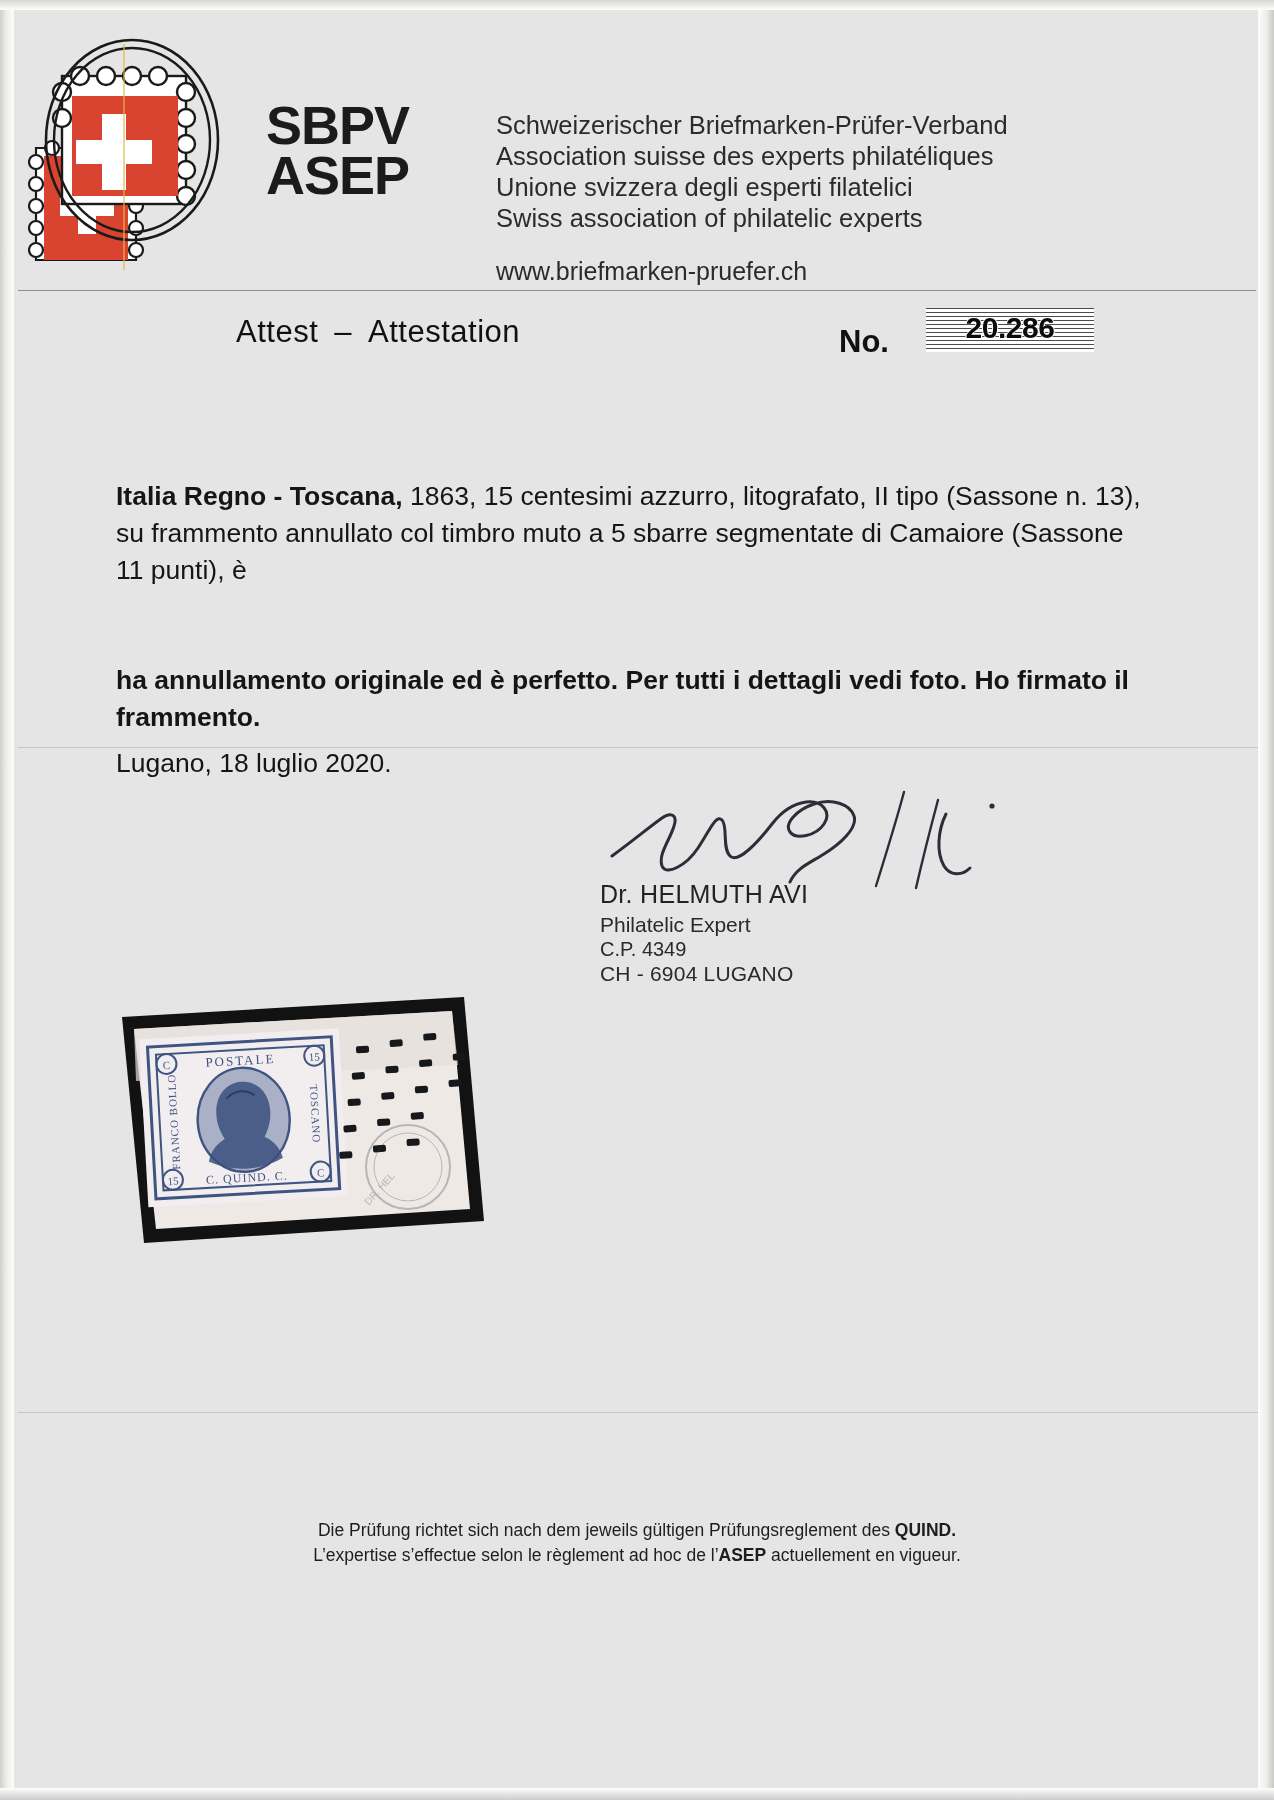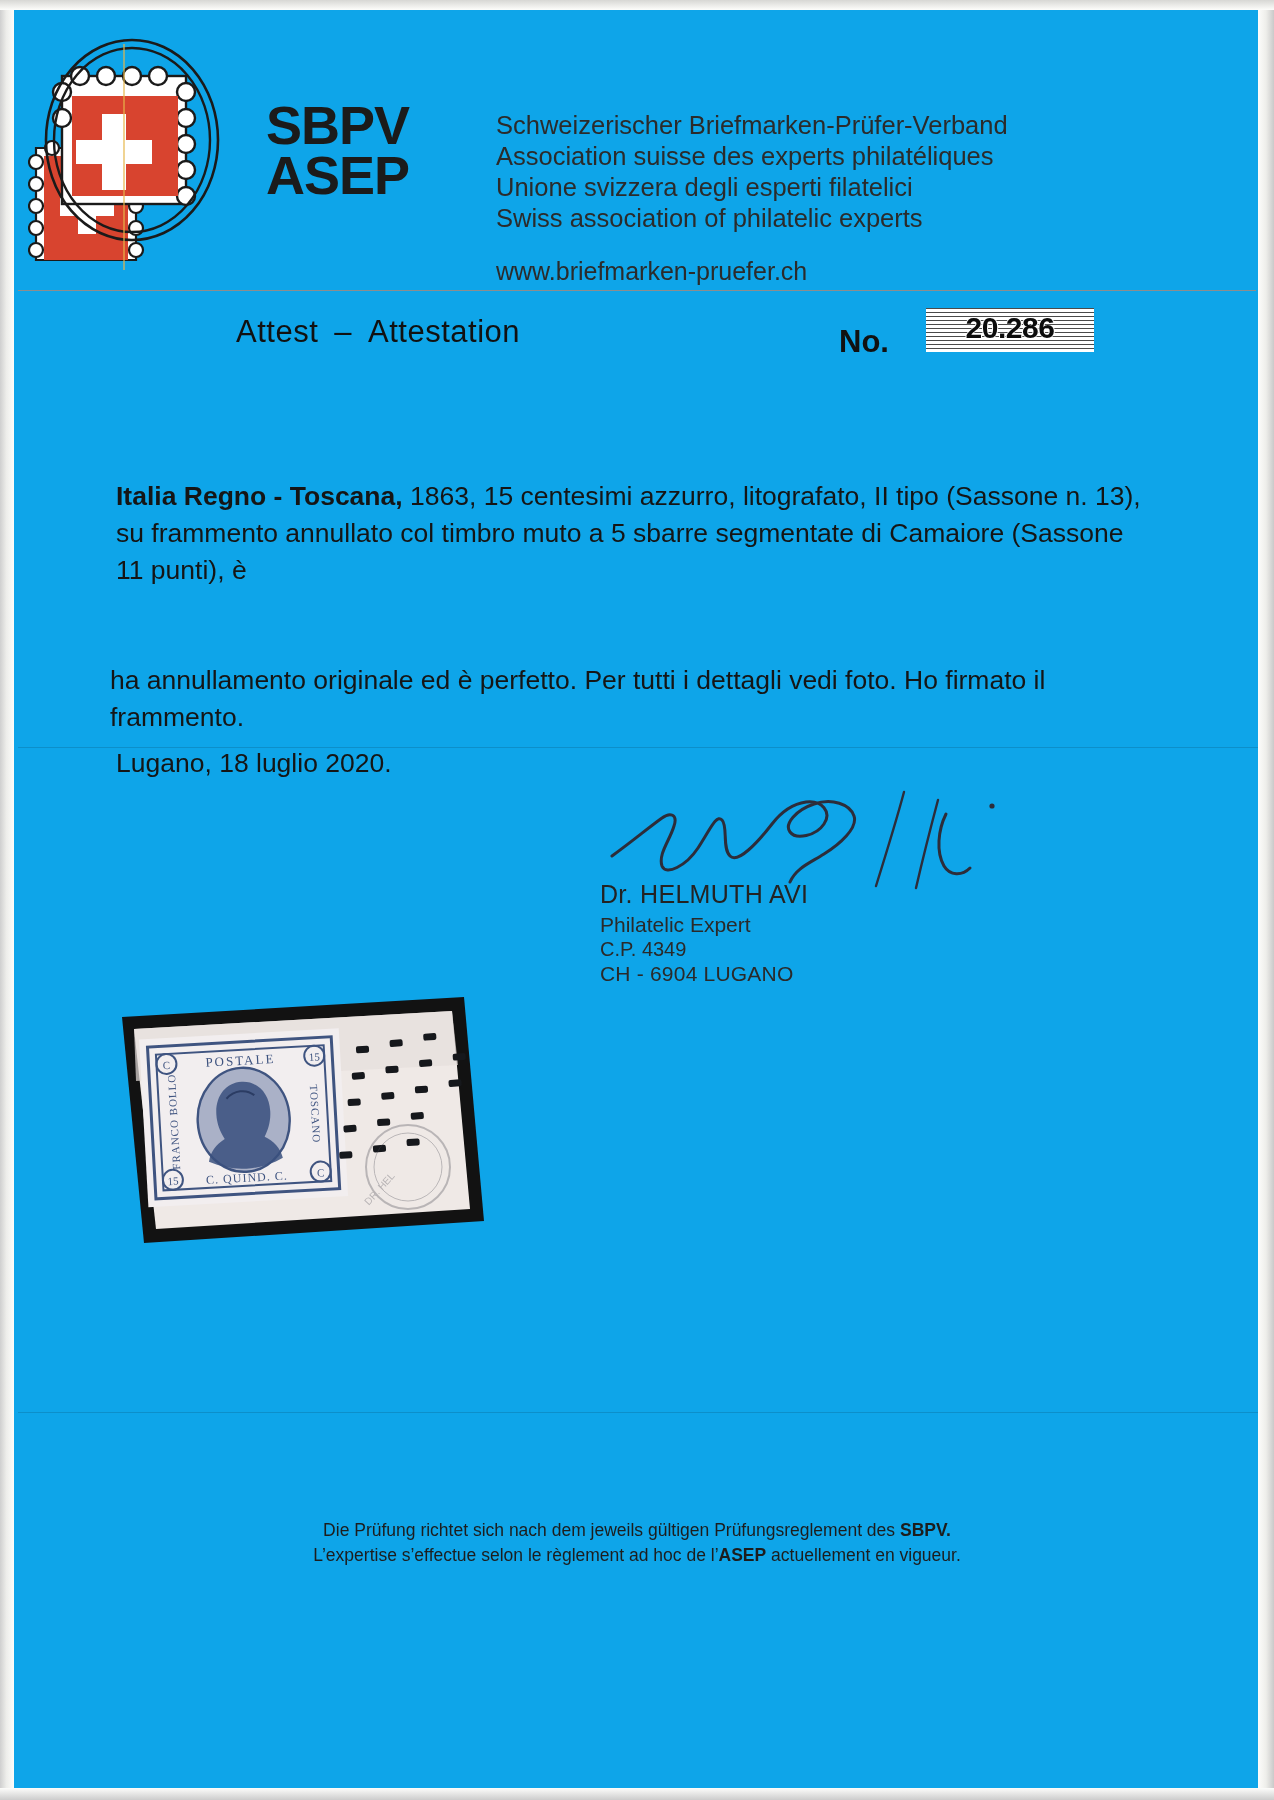--- a/index.html
+++ b/index.html
@@ -7,21 +7,21 @@
     padding: 0;
     background: #b8b8b8;
   }
   body {
     font-family: "Liberation Sans", sans-serif;
   }
   .page {
     position: relative;
     width: 1274px;
     height: 1800px;
-    background: #0ea5e9;
+    background: #e5e5e5;
     overflow: hidden;
   }
   
   .paper-edge-left {
     position: absolute; left: 0; top: 0; width: 14px; height: 1800px;
     background: linear-gradient(to right, #cfcfcf 0%, #ededea 45%, #fdfdfb 100%);
   }
   .paper-edge-right {
     position: absolute; right: 0; top: 0; width: 16px; height: 1800px;
     background: linear-gradient(to left, #c9c9c9 0%, #eeeeea 50%, #fdfdfb 100%);
@@ -160,26 +160,27 @@
     left: 116px;
     top: 605px;
     width: 1030px;
     text-align: center;
     font-size: 29px;
     letter-spacing: 7px;
     color: #141414;
   }
   .closing {
     position: absolute;
-    left: 110px;
+    left: 116px;
     top: 662px;
     width: 1030px;
     font-size: 26.5px;
     line-height: 37px;
     color: #151515;
+    font-weight: bold;
   }
   .place-date {
     position: absolute;
     left: 116px;
     top: 748px;
     font-size: 26.5px;
     color: #151515;
   }
 
   
@@ -465,17 +466,17 @@
       <g opacity="0.32">
         <circle cx="300" cy="182" r="42" fill="none" stroke="#4a4a55" stroke-width="2"></circle>
         <circle cx="300" cy="182" r="34" fill="none" stroke="#4a4a55" stroke-width="1"></circle>
         <text x="0" y="0" font-family="'Liberation Sans', sans-serif" font-size="10" fill="#43434e" text-anchor="middle" transform="translate(274,206) rotate(-48)">DR. HEL</text>
       </g>
     </svg>
   </div>
 
   <div class="footer-rule"></div>
   <div class="footer">
-    <div><span>Die Prüfung richtet sich nach dem jeweils gültigen Prüfungsreglement des </span><b>SBPV.</b></div>
+    <div><span>Die Prüfung richtet sich nach dem jeweils gültigen Prüfungsreglement des </span><b>QUIND.</b></div>
     <div><span>L’expertise s’effectue selon le règlement ad hoc de l’</span><b>ASEP</b><span> actuellement en vigueur.</span></div>
   </div>
 
 </div>
 
 </body></html>

